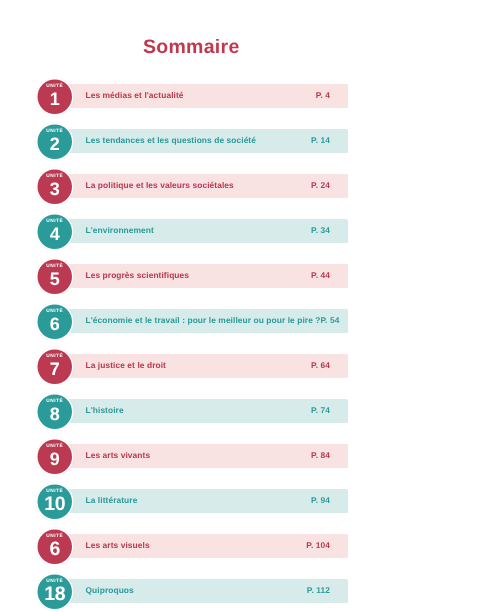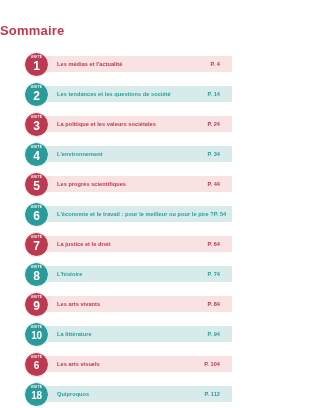--- a/index.html
+++ b/index.html
@@ -14,21 +14,21 @@
     overflow: hidden;
   }
   .page {
     position: relative;
     width: 255px;
     height: 408px;
     background: #ffffff;
     box-sizing: border-box;
   }
   .page-title {
-    text-align: left;
+    text-align: center;
     font-size: 13px;
     font-weight: bold;
     color: #c0394f;
     letter-spacing: 0.2px;
     margin: 0;
     padding-top: 23px;
     padding-bottom: 0;
   }
   .toc {
     margin: 0;
@@ -70,21 +70,21 @@
     text-transform: uppercase;
   }
   .badge-num {
     font-size: 12px;
     line-height: 14px;
     color: #ffffff;
     font-weight: bold;
     margin-top: -0.5px;
   }
   .badge-num.two-digit {
-    font-size: 10px;
+    font-size: 13px;
     letter-spacing: -0.3px;
   }
   .bar {
     position: absolute;
     left: 43px;
     right: 23px;
     top: 4px;
     height: 16px;
     border-radius: 1px;
     display: flex;

